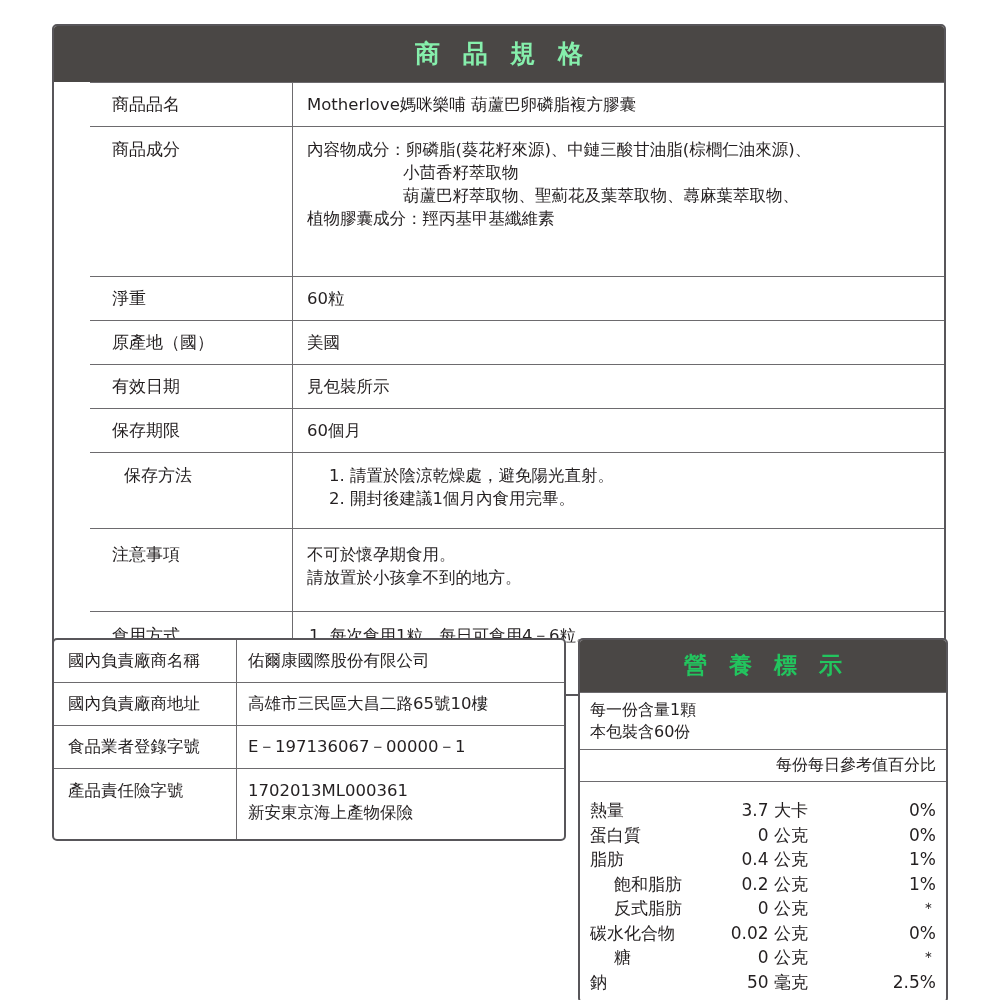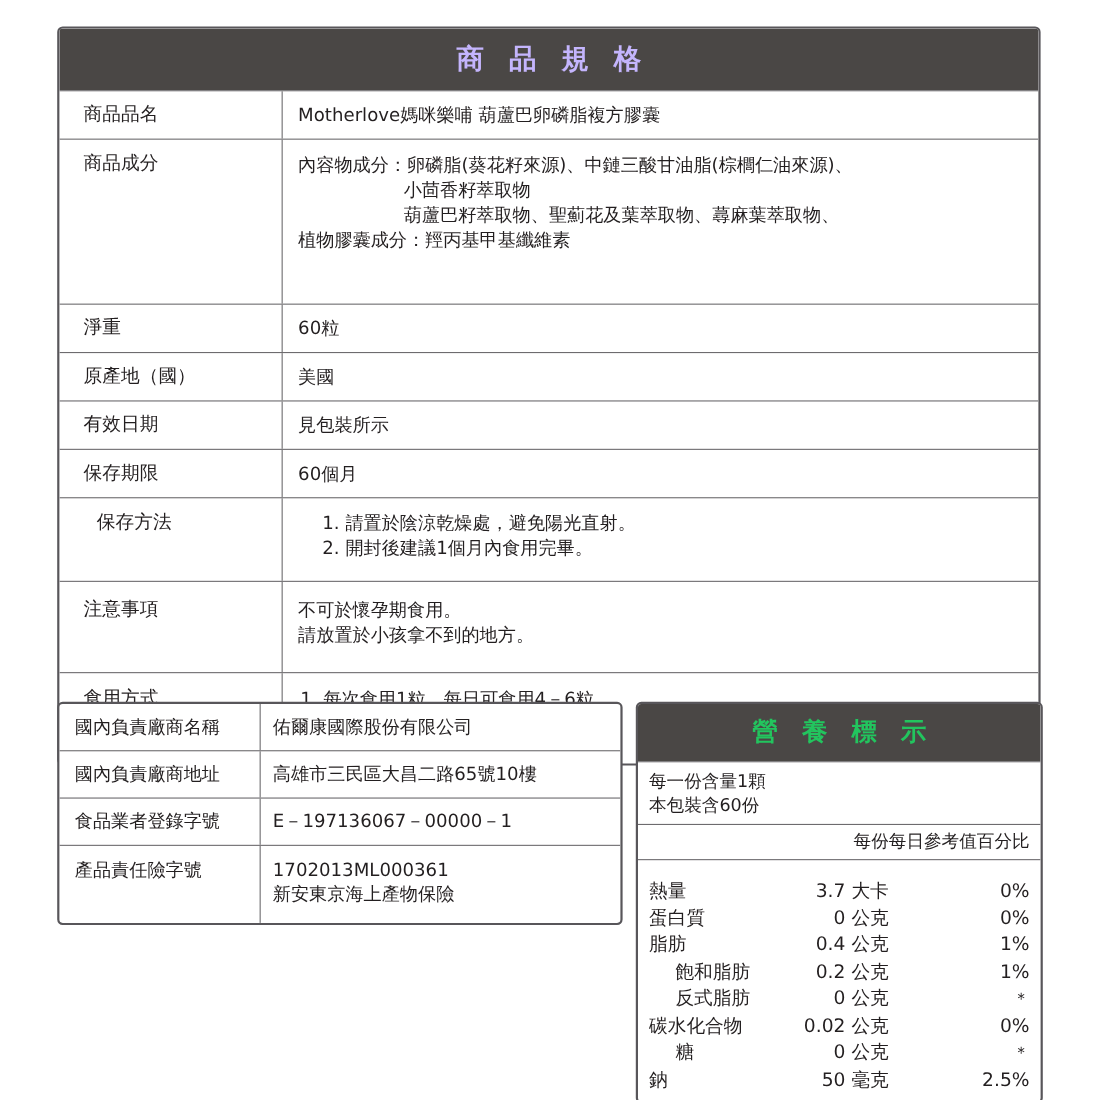--- a/index.html
+++ b/index.html
@@ -24,33 +24,34 @@
     top: 24px;
     width: 894px;
     border: 2px solid #58565a;
     border-radius: 5px;
     box-sizing: border-box;
     overflow: hidden;
     background: #fff;
   }
   #spec-header {
     background: #4a4745;
-    color: #c4b5fd;
+    color: #86efac;
     text-align: center;
     font-size: 25px;
     font-weight: bold;
     letter-spacing: 7px;
     padding: 11px 0 12px 0;
     text-indent: 7px;
   }
   .spec-row {
     display: flex;
     border-top: 1.5px solid #6d6b6e;
     min-height: 42px;
     box-sizing: border-box;
+    margin-left: 36px;
   }
   .spec-label {
     width: 203px;
     flex: 0 0 203px;
     box-sizing: border-box;
     padding: 10px 0 10px 22px;
     font-size: 17px;
     line-height: 22px;
     border-right: 1.5px solid #6d6b6e;
   }

